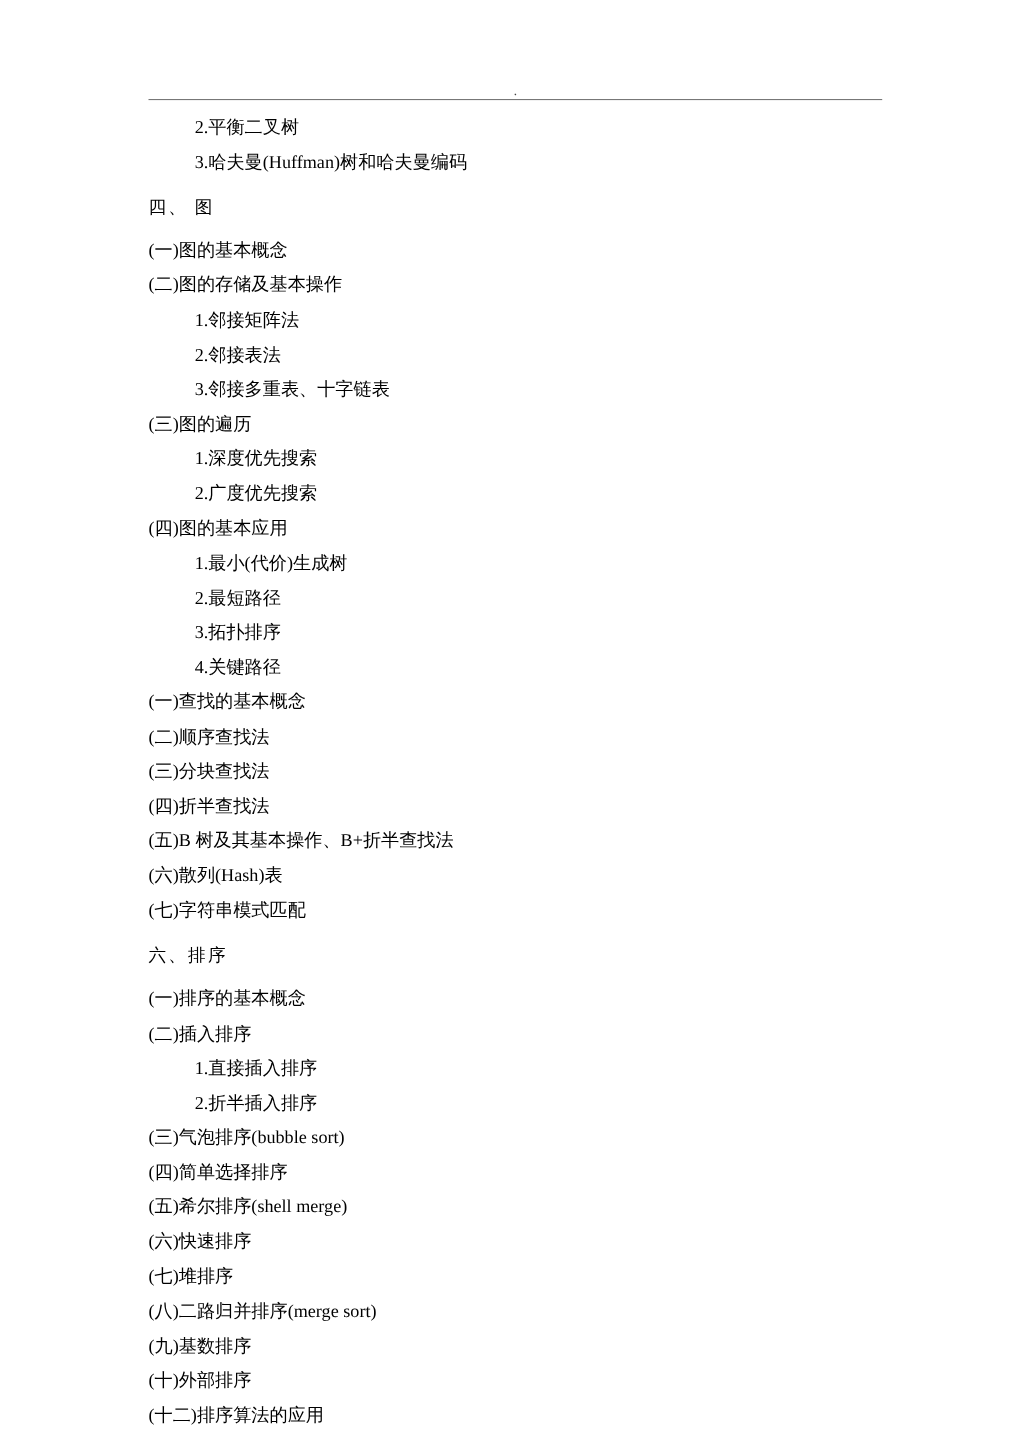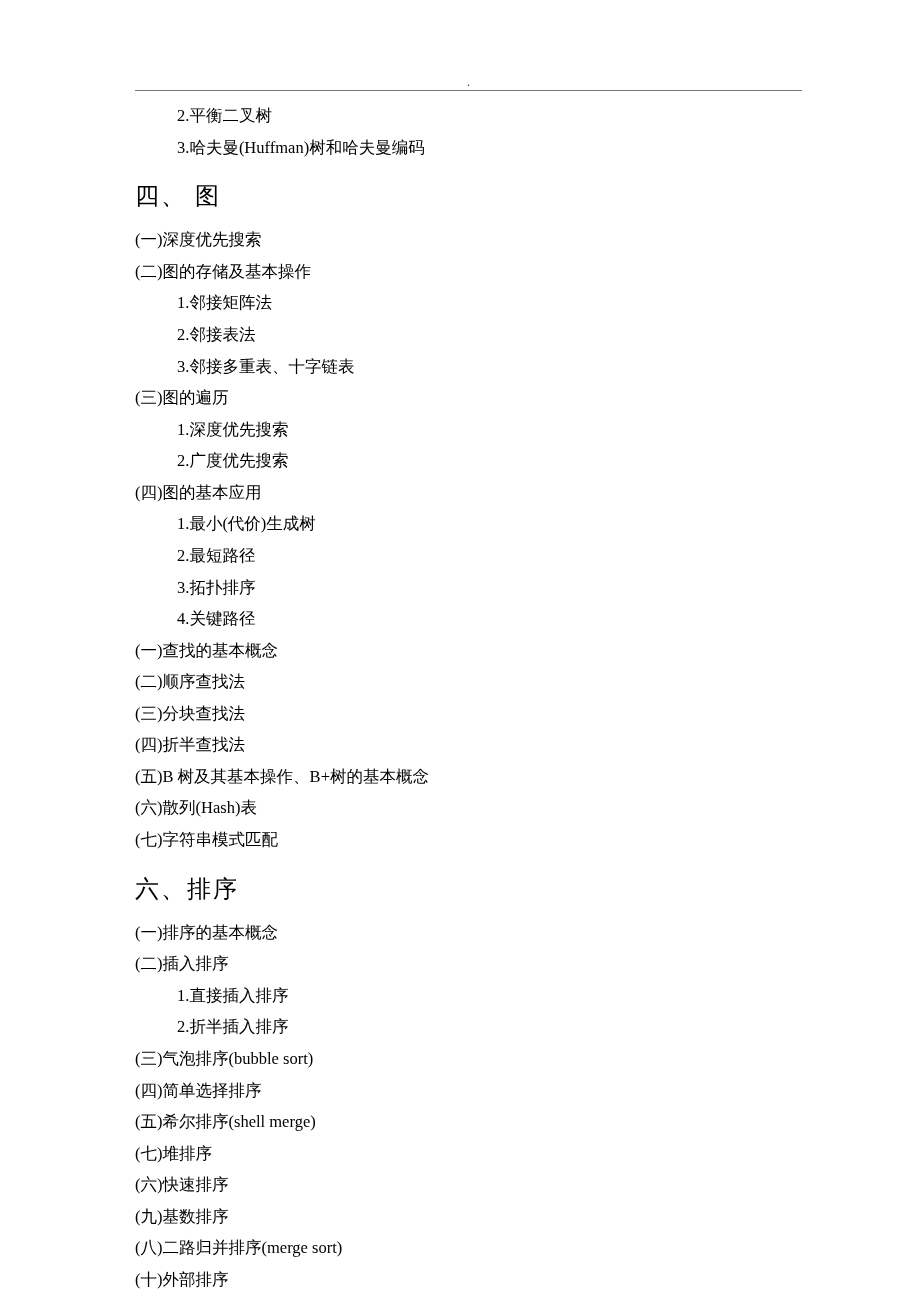--- a/index.html
+++ b/index.html
@@ -27,68 +27,68 @@
       left: 50%;
       top: -18px;
       transform: translateX(-50%);
       color: #444;
       font-size: 12px;
     }
     .sub {
       padding-left: 42px;
     }
     .sect-title {
-      font-size: 24px;
+      font-size: 16px;
       margin: 18px 0 12px 0;
       letter-spacing: 2px;
     }
     .entry {
       margin: 6px 0;
     }
   </style>
 </head>
 <body>
 
 <div class="page">
   <div class="hr"></div>
 
   <div class="sub entry">2.平衡二叉树</div>
   <div class="sub entry">3.哈夫曼(Huffman)树和哈夫曼编码</div>
 
   <div class="sect-title">四、 图</div>
-  <div class="entry">(一)深度优先搜索</div>
+  <div class="entry">(一)图的基本概念</div>
   <div class="entry">(二)图的存储及基本操作</div>
   <div class="sub entry">1.邻接矩阵法</div>
   <div class="sub entry">2.邻接表法</div>
   <div class="sub entry">3.邻接多重表、十字链表</div>
   <div class="entry">(三)图的遍历</div>
   <div class="sub entry">1.深度优先搜索</div>
   <div class="sub entry">2.广度优先搜索</div>
   <div class="entry">(四)图的基本应用</div>
   <div class="sub entry">1.最小(代价)生成树</div>
   <div class="sub entry">2.最短路径</div>
   <div class="sub entry">3.拓扑排序</div>
   <div class="sub entry">4.关键路径</div>
 
   <div class="entry">(一)查找的基本概念</div>
   <div class="entry">(二)顺序查找法</div>
   <div class="entry">(三)分块查找法</div>
   <div class="entry">(四)折半查找法</div>
-  <div class="entry">(五)B 树及其基本操作、B+树的基本概念</div>
+  <div class="entry">(五)B 树及其基本操作、B+折半查找法</div>
   <div class="entry">(六)散列(Hash)表</div>
   <div class="entry">(七)字符串模式匹配</div>
 
   <div class="sect-title">六、排序</div>
   <div class="entry">(一)排序的基本概念</div>
   <div class="entry">(二)插入排序</div>
   <div class="sub entry">1.直接插入排序</div>
   <div class="sub entry">2.折半插入排序</div>
   <div class="entry">(三)气泡排序(bubble sort)</div>
   <div class="entry">(四)简单选择排序</div>
   <div class="entry">(五)希尔排序(shell merge)</div>
+  <div class="entry">(六)快速排序</div>
   <div class="entry">(七)堆排序</div>
-  <div class="entry">(六)快速排序</div>
+  <div class="entry">(八)二路归并排序(merge sort)</div>
   <div class="entry">(九)基数排序</div>
-  <div class="entry">(八)二路归并排序(merge sort)</div>
   <div class="entry">(十)外部排序</div>
   <div class="entry">(十二)排序算法的应用</div>
 
 </div>
 
 </body></html>

